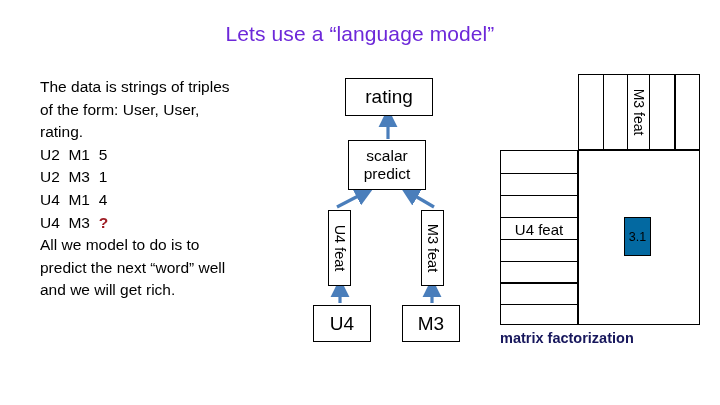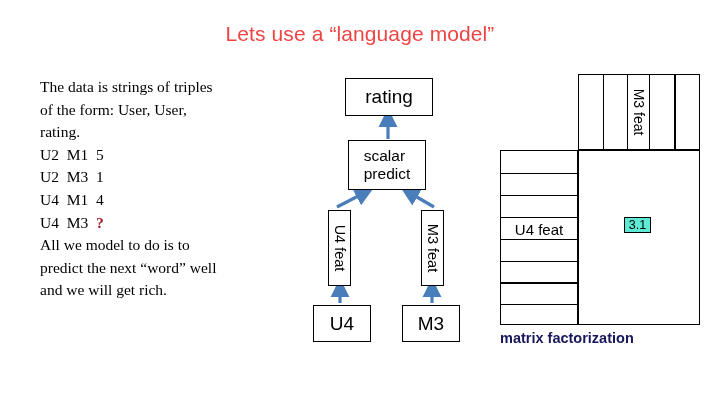--- a/index.html
+++ b/index.html
@@ -6,36 +6,36 @@
   body{
     width:720px;height:405px;background:#ffffff;overflow:hidden;
     font-family:"Liberation Sans","DejaVu Sans",sans-serif;
     -webkit-font-smoothing:antialiased;
   }
   #slide{position:relative;width:720px;height:405px;}
 
   
   .title{
     position:absolute;left:0;top:22px;width:720px;text-align:center;
-    font-size:21px;color:#ef4444;letter-spacing:0.1px;
+    font-size:21px;color:#6d28d9;letter-spacing:0.1px;
   }
 
   
   .body-text{
     position:absolute;left:40px;top:76px;width:265px;
     font-size:15.5px;line-height:22.6px;color:#000000;
   }
-  .body-text .ln{white-space:pre;font-family:Liberation Serif, serif;}
+  .body-text .ln{white-space:pre;}
   .qmark{color:#9e1b23;font-weight:bold;}
 
   
   .box{
     position:absolute;border:1.4px solid #000;background:#fff;
     display:flex;align-items:center;justify-content:center;
-    text-align:left;color:#000;box-sizing:border-box;
+    text-align:center;color:#000;box-sizing:border-box;
   }
   #box-rating{left:345px;top:78px;width:88px;height:38px;font-size:19px;}
   #box-scalar{left:348px;top:140px;width:78px;height:50px;font-size:15.5px;line-height:18px;}
   #box-u4{left:313px;top:305px;width:58px;height:37px;font-size:19px;}
   #box-m3{left:402px;top:305px;width:58px;height:37px;font-size:19px;}
 
   .vbox{
     position:absolute;border:1.4px solid #000;background:#fff;
     box-sizing:border-box;
   }
@@ -67,22 +67,22 @@
   #m3feat-label{
     position:absolute;left:50%;top:50%;
     transform:translate(-50%,-50%) rotate(90deg);
     white-space:nowrap;font-size:14px;color:#000;
   }
   #u4feat-label{
     position:absolute;left:0;right:0;text-align:center;
     font-size:15px;color:#000;
   }
   #cell-31{
-    position:absolute;left:624px;top:217px;width:27px;height:16px;
-    border:1.2px solid #000;background:#5eead4;box-sizing:border-box;
+    position:absolute;left:624px;top:217px;width:27px;height:39px;
+    border:1.2px solid #000;background:#0369a1;box-sizing:border-box;
     display:flex;align-items:center;justify-content:center;
     font-size:12.5px;color:#000;
   }
   #mf-caption{
     position:absolute;left:500px;top:330px;width:200px;text-align:left;
     font-size:14.5px;font-weight:bold;color:#17175c;
   }
 </style>
 </head>
 <body>

